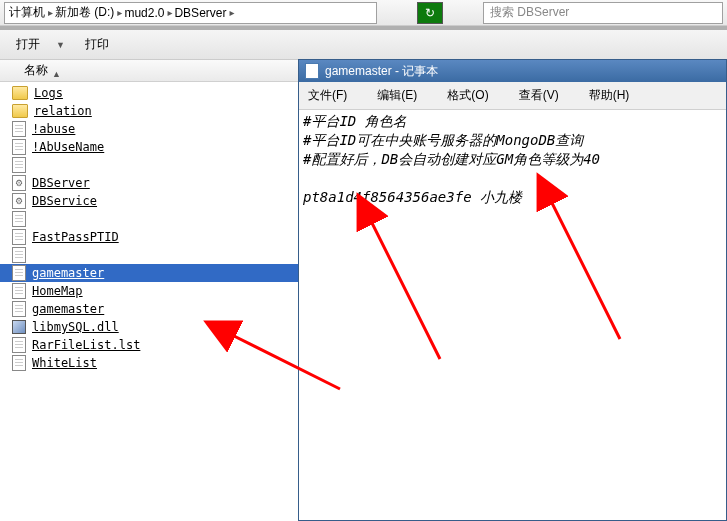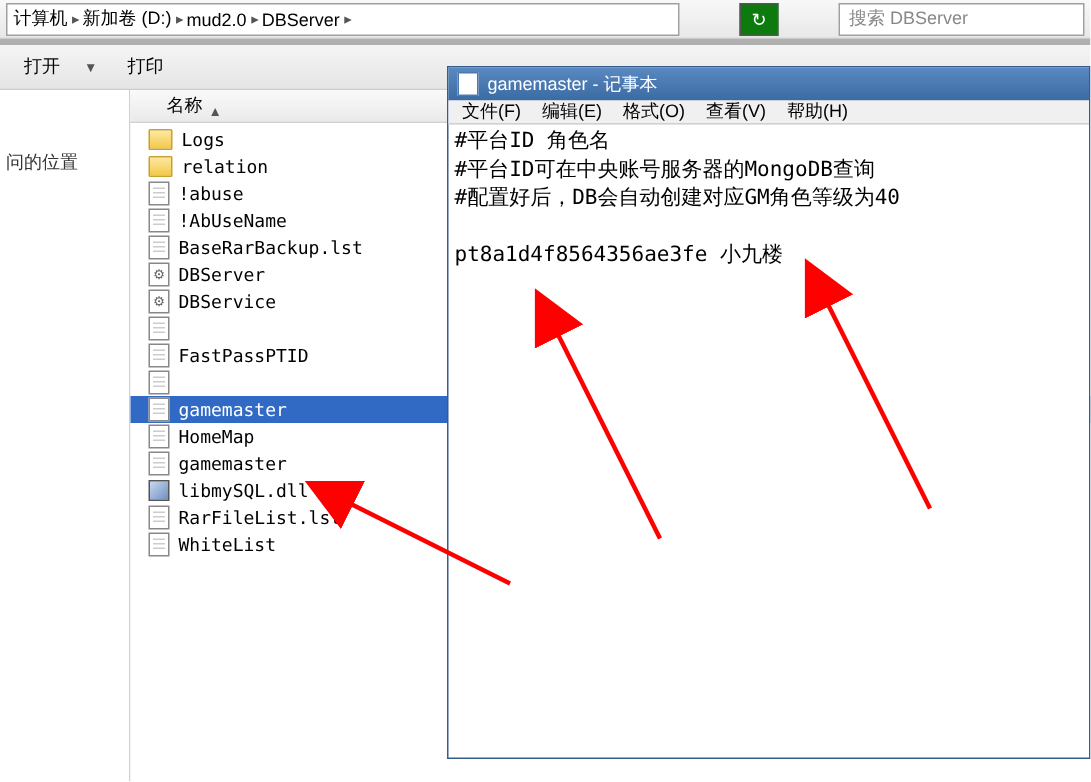--- a/index.html
+++ b/index.html
@@ -35,21 +35,21 @@
     .bc-arrow { color: #555; font-size: 10px; }
     .refresh-btn {
       width: 26px; height: 22px;
       background: #0d7a0d;
       border: 1px solid #555;
       margin: 0 4px;
       display: flex; align-items: center; justify-content: center;
       color: #fff;
     }
     .search-box {
-      width: 164px; height: 22px;
+      width: 240px; height: 22px;
       background: #fff;
       border: 1px solid #a0a0a0;
       padding: 0 6px;
       display: flex; align-items: center;
       color: #888;
     }
     .divider-line { height: 4px; background: #b0b0b0; }
     .toolbar {
       height: 30px;
       background: linear-gradient(#f5f5f5, #e5e5e5);
@@ -99,21 +99,21 @@
       align-items: center;
       padding-left: 12px;
       gap: 6px;
       cursor: default;
     }
     .file-item.selected {
       background: #316ac5;
       color: #fff;
     }
     .file-item.selected .file-label { color: #ffffff; }
-    .file-label { color: #000; font-family: "SimSun", monospace; }
+    .file-label { color: #000; font-family: "SimSun", monospace; text-decoration: underline; }
     .icon-folder {
       width: 16px; height: 14px;
       background: linear-gradient(#ffe9a2, #f0c94a);
       border: 1px solid #c8a030;
       border-radius: 1px;
     }
     .icon-file {
       width: 14px; height: 16px;
       background: #fff;
       border: 1px solid #888;
@@ -140,21 +140,21 @@
       color: #666;
     }
     .icon-dll {
       width: 14px; height: 14px;
       border: 1px solid #555;
       background: linear-gradient(135deg, #c8d8f0, #7090c0);
     }
     
     .notepad {
       position: absolute;
-      top: 44px;
+      top: 59px;
       left: 298px;
       width: 429px;
       height: 462px;
       border: 1px solid #365d8a;
       background: #fff;
       display: flex;
       flex-direction: column;
     }
     .np-titlebar {
       height: 22px;
@@ -165,38 +165,39 @@
       gap: 6px;
       color: #fff;
       font-size: 12px;
     }
     .np-icon {
       width: 14px; height: 16px;
       background: #fff;
       border: 1px solid #4a7ab0;
     }
     .np-menubar {
-      height: 16px;
+      height: 28px;
       background: #f0f0f0;
       display: flex;
       align-items: center;
       padding: 0 4px;
-      gap: 4px;
+      gap: 20px;
       border-bottom: 1px solid #d0d0d0;
     }
     .np-menu-item { padding: 2px 5px; }
     .np-content {
       flex: 1;
       padding: 2px 4px;
       font-family: "SimSun", monospace;
       font-size: 14px;
       line-height: 1.35;
       white-space: pre;
       color: #000;
       position: relative;
+      font-style: italic;
     }
     
     .arrow-svg {
       position: absolute;
       top: 59px;
       left: 0;
       width: 727px;
       height: 462px;
       pointer-events: none;
       z-index: 100;
@@ -238,23 +239,20 @@
   <div class="toolbar-btn">
     <span>打开</span>
     <span class="tb-arrow">▼</span>
   </div>
   <div class="toolbar-btn">
     <span>打印</span>
   </div>
 </div>
 
 <div class="main-area">
-  <div class="left-pane">
-    <div class="loc-label">问的位置</div>
-  </div>
   <div class="file-pane">
     <div class="col-header">
       <span class="col-name">
         <span>名称</span>
         <span class="sort-arrow">▲</span>
       </span>
     </div>
     <div class="file-list" id="file-list">
         <div class="file-item">
           <span class="icon-folder"></span>
@@ -267,21 +265,20 @@
         <div class="file-item">
           <span class="icon-file"></span>
           <span class="file-label">!abuse</span>
         </div>
         <div class="file-item">
           <span class="icon-file"></span>
           <span class="file-label">!AbUseName</span>
         </div>
         <div class="file-item">
           <span class="icon-file"></span>
-          <span class="file-label">BaseRarBackup.lst</span>
         </div>
         <div class="file-item">
           <span class="icon-config"></span>
           <span class="file-label">DBServer</span>
         </div>
         <div class="file-item">
           <span class="icon-config"></span>
           <span class="file-label">DBService</span>
         </div>
         <div class="file-item">

